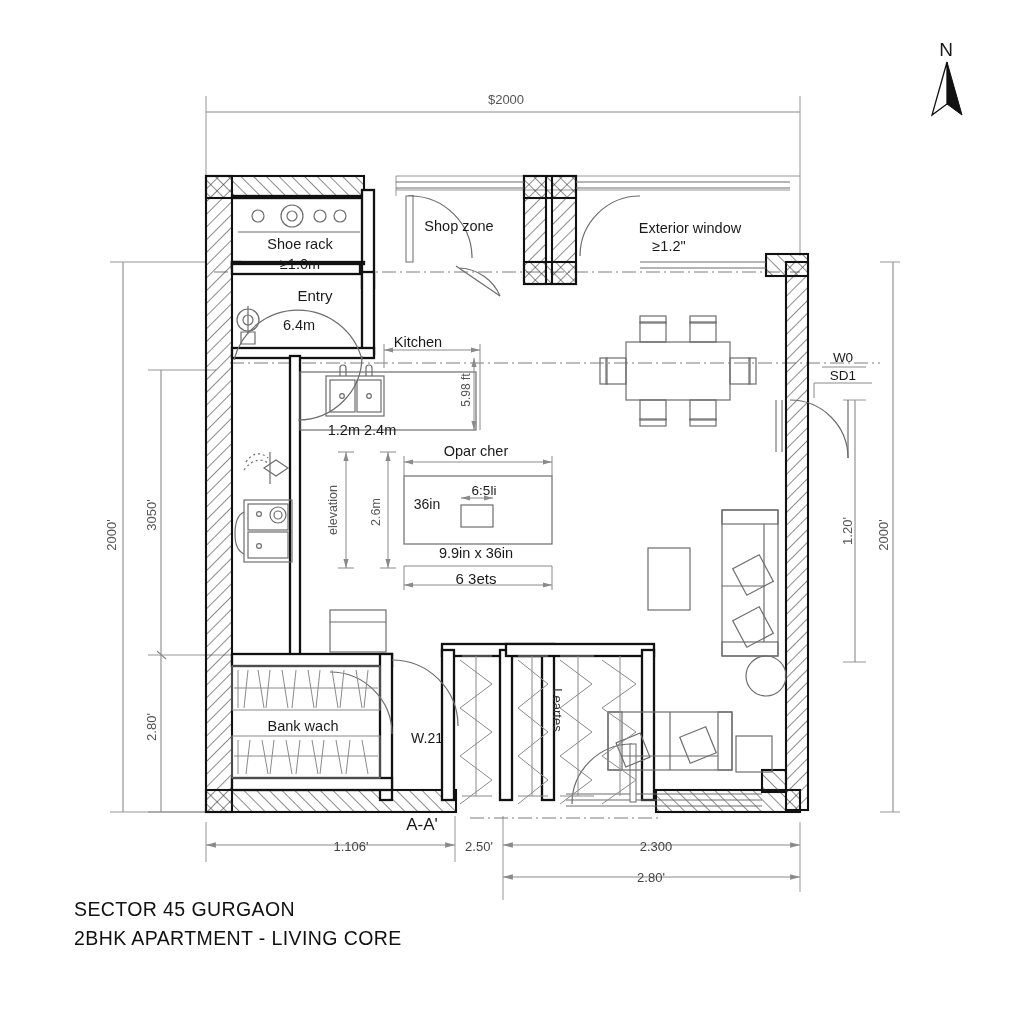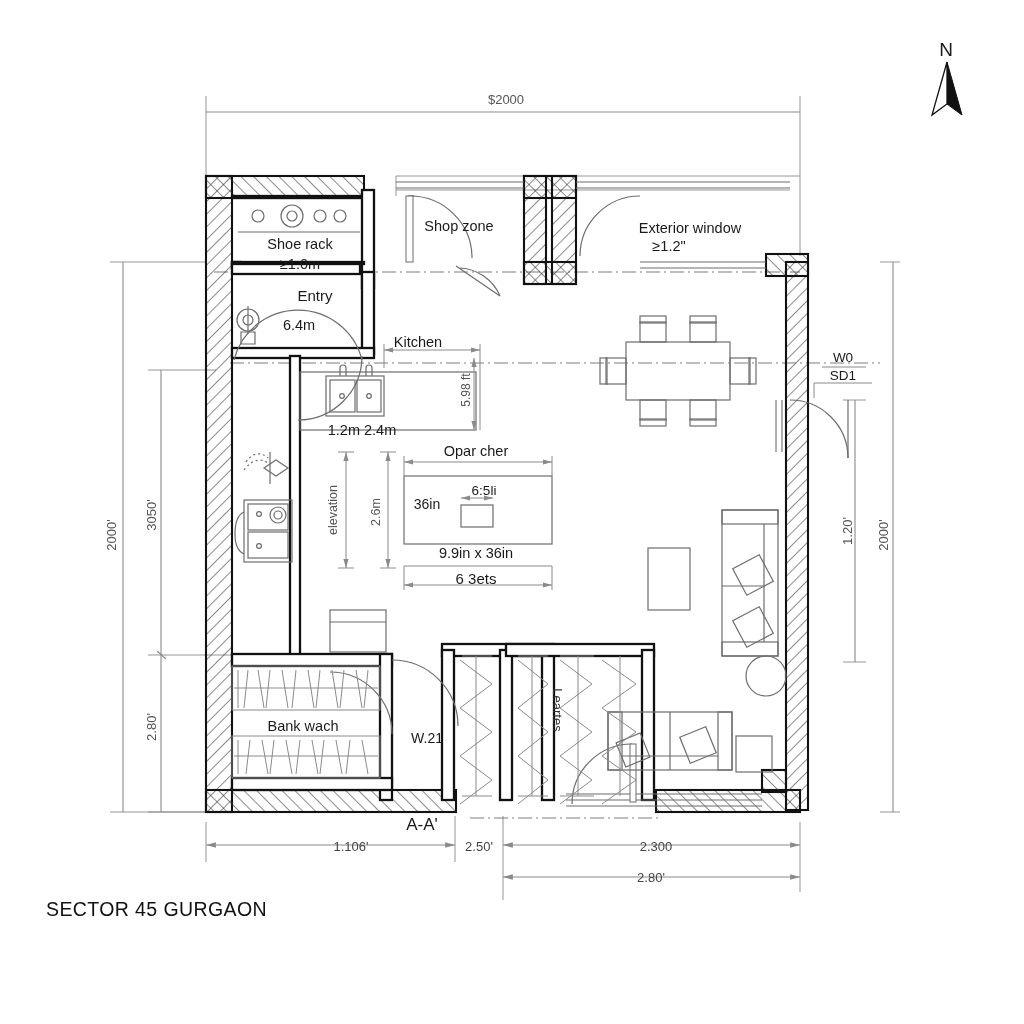--- a/index.html
+++ b/index.html
@@ -10,21 +10,21 @@
     color:#1a1a1a;
     position:relative;
   }
   #plan-root{position:absolute;left:0;top:0;width:1024px;height:1024px;}
   svg#plan-svg{position:absolute;left:0;top:0;width:1024px;height:1024px;display:block;}
   .ttl{
     position:absolute;left:46px;top:895px;
     font-size:19.5px;letter-spacing:0.4px;line-height:29px;
     color:#111;white-space:nowrap;
   }
-  .ttl div{white-space:nowrap;}
+  .ttl div{white-space:nowrap;margin-left:28px;}
 </style>
 </head>
 <body>
 
 <div id="plan-root">
 
   <svg id="plan-svg" viewBox="0 0 1024 1024">
     <defs>
       <pattern id="wallhatch" width="9" height="9" patternTransform="rotate(45)" patternUnits="userSpaceOnUse">
         <line x1="0" y1="0" x2="0" y2="9" stroke="#2b2b2b" stroke-width="1.1"></line>
@@ -401,15 +401,16 @@
       <text x="476" y="456" font-size="14.5" text-anchor="middle">Opar cher</text>
       <text x="427" y="509" font-size="14" text-anchor="middle">36in</text>
       <text x="484" y="495" font-size="13.5" text-anchor="middle">6:5li</text>
       <text x="476" y="558" font-size="14.5" text-anchor="middle">9.9in x 36in</text>
       <text x="476" y="584" font-size="15" text-anchor="middle">6 3ets</text>
     </g>
   </svg>
 
   <div class="ttl">
     <div>SECTOR 45 GURGAON</div>
+    <div>2BHK APARTMENT - LIVING CORE</div>
   </div>
 
 </div>
 
 </body></html>

